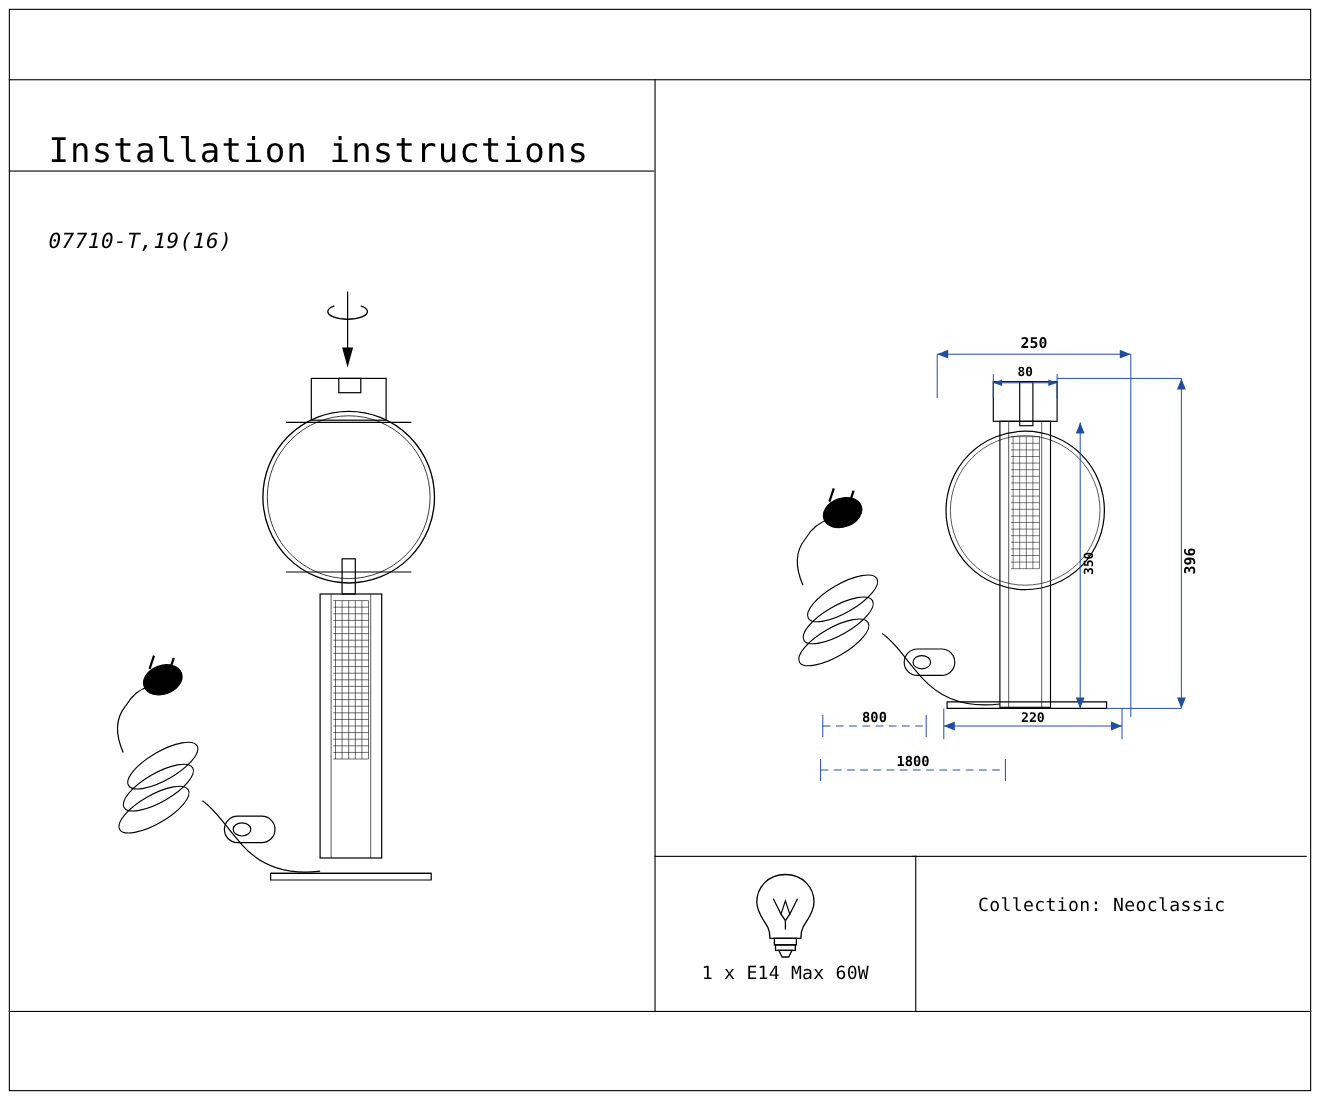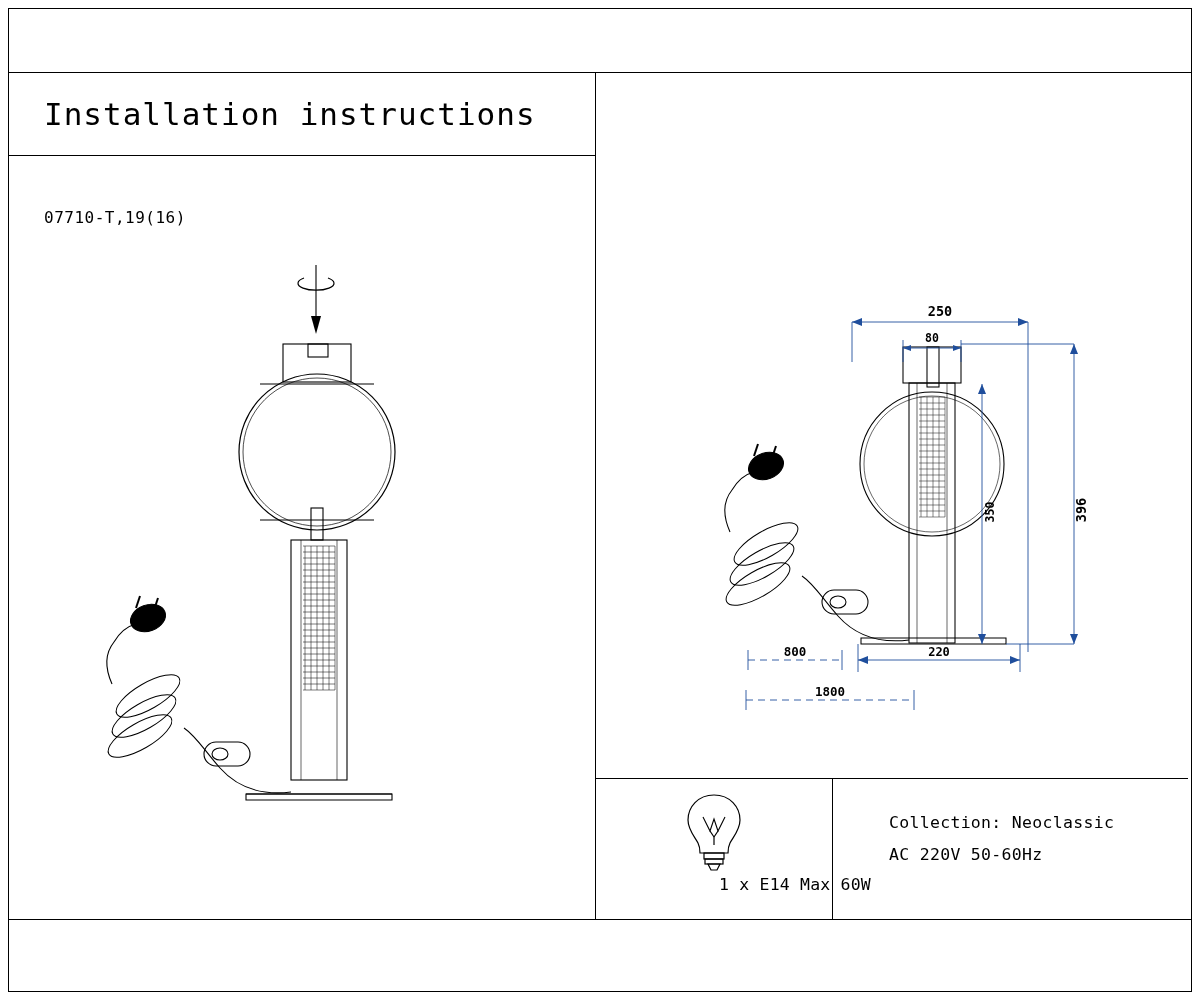--- a/index.html
+++ b/index.html
@@ -53,34 +53,35 @@
   
   .title-bar {
     position: absolute;
     left: 8px;
     top: 72px;
     width: 587px;
     height: 84px;
     border-bottom: 1px solid #000;
     box-sizing: border-box;
     display: flex;
-    align-items: center;
+    align-items: flex-end;
     padding-left: 36px;
   }
   .title-text {
     font-size: 31px;
     letter-spacing: 1px;
     font-family: "DejaVu Sans Mono", "Liberation Mono", monospace;
   }
   .model-code {
     position: absolute;
     left: 44px;
     top: 208px;
-    font-size: 16px;
+    font-size: 19px;
     letter-spacing: 0.5px;
+    font-style: italic;
   }
   
   .bulb-box {
     position: absolute;
     left: 595px;
     top: 778px;
     width: 238px;
     height: 142px;
     border-top: 1px solid #000;
     border-right: 1px solid #000;
@@ -99,23 +100,24 @@
   .spec-line {
     font-size: 16.5px;
     line-height: 32px;
     letter-spacing: 0.3px;
   }
   .bulb-caption {
     position: absolute;
     left: 0;
     top: 96px;
     width: 276px;
-    text-align: right;
+    text-align: left;
     font-size: 16.5px;
     letter-spacing: 0.2px;
+    padding-left: 43px;
   }
   .bulb-svg {
     position: absolute;
     left: 83px;
     top: 10px;
   }
   svg { display: block; }
   .drawing-left {
     position: absolute;
     left: 8px;
@@ -362,16 +364,15 @@
           <rect x="27" y="70" width="18" height="5"></rect>
           <path d="M30 75 L42 75 L39 81 L33 81 Z"></path>
         </g>
       </svg>
     </div>
     <div class="bulb-caption">1 x E14 Max 60W</div>
   </div>
 
   <div class="spec-box">
     <div class="spec-line">Collection: Neoclassic</div>
-    <div class="spec-line">AC 220V   50-60Hz</div>
   </div>
 
 </div>
 
 </body></html>

